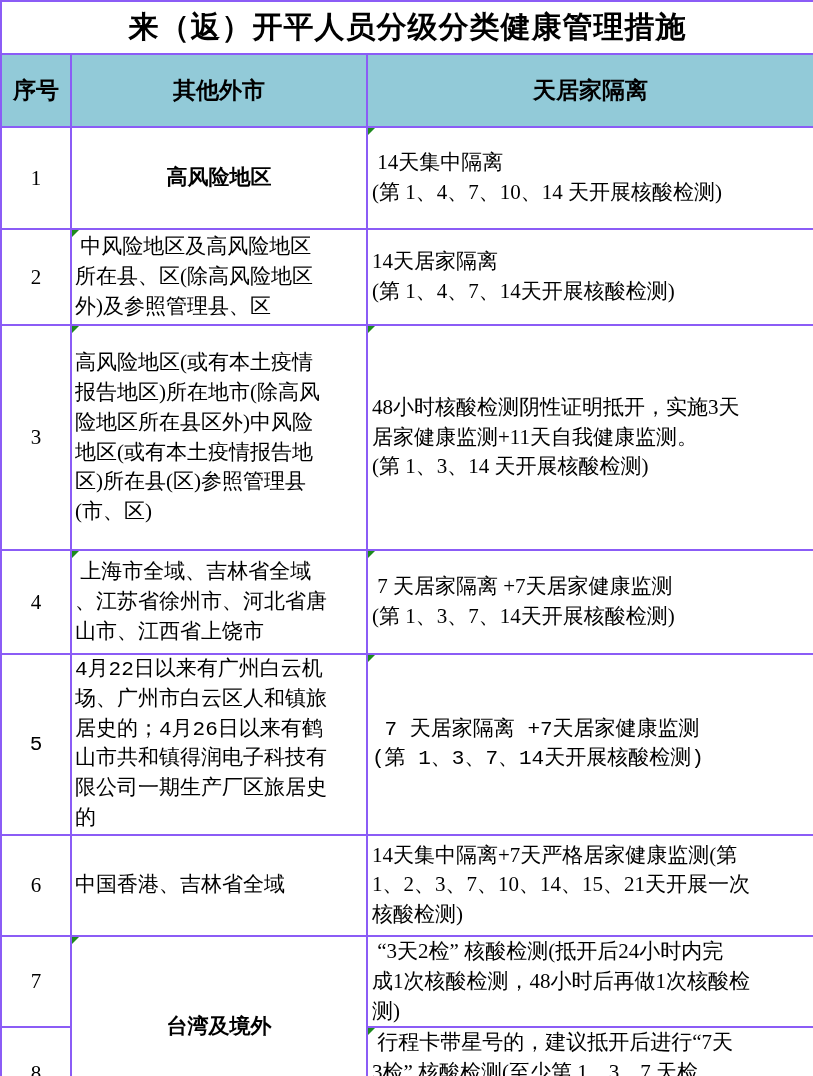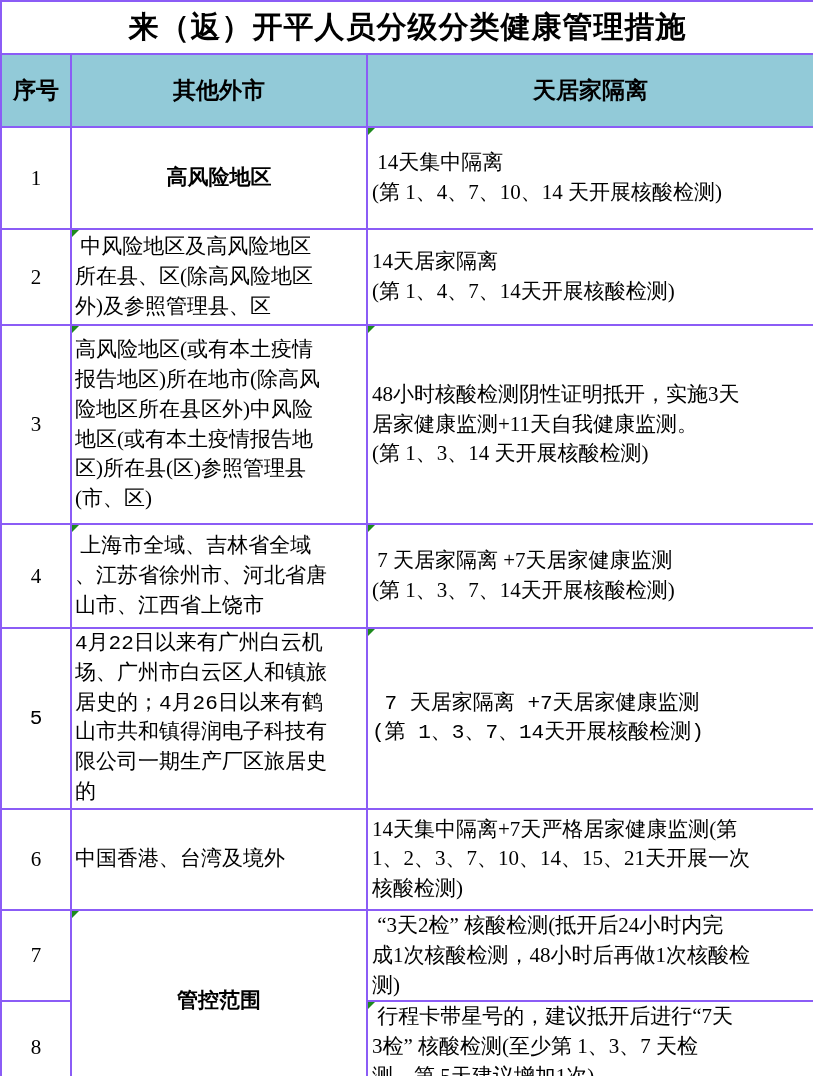--- a/index.html
+++ b/index.html
@@ -45,21 +45,21 @@
     font-size: 21px;
     line-height: 1.42;
     white-space: pre;
     padding: 0 3px;
   }
   .scope-cell.center { text-align: center; font-weight: bold; }
   .measure-cell { padding-left: 4px; }
   
   .tr-1 td { height: 102px; }
   .tr-2 td { height: 96px; }
-  .tr-3 td { height: 199px; }
+  .tr-3 td { height: 225px; }
   .tr-4 td { height: 104px; }
   .tr-5 td { height: 173px; font-family: Liberation Mono, monospace; }
   .tr-6 td { height: 101px; margin-top: 43px; }
   .tr-7 td { height: 89px; margin-top: 12px; }
   .tr-8 td { height: 88px; }
   
   .corner-flag {
     position: absolute;
     top: 0;
     left: 0;
@@ -135,29 +135,29 @@
 居史的；4月26日以来有鹤
 山市共和镇得润电子科技有
 限公司一期生产厂区旅居史
 的</td>
     <td class="measure-cell"><span class="corner-flag"></span><span> 7 天居家隔离 +7天居家健康监测
 (第 1、3、7、14天开展核酸检测)</span></td>
   </tr>
 
   <tr class="tr-6">
     <td class="no-cell">6</td>
-    <td class="scope-cell">中国香港、台湾及境外</td>
+    <td class="scope-cell">中国香港、吉林省全域</td>
     <td class="measure-cell">14天集中隔离+7天严格居家健康监测(第
 1、2、3、7、10、14、15、21天开展一次
 核酸检测)</td>
   </tr>
 
   <tr class="tr-7">
     <td class="no-cell">7</td>
-    <td class="scope-cell center" rowspan="2"><span class="corner-flag"></span><span>管控范围</span></td>
+    <td class="scope-cell center" rowspan="2"><span class="corner-flag"></span><span>台湾及境外</span></td>
     <td class="measure-cell"> “3天2检” 核酸检测(抵开后24小时内完
 成1次核酸检测，48小时后再做1次核酸检
 测)</td>
   </tr>
 
   <tr class="tr-8">
     <td class="no-cell">8</td>
     <td class="measure-cell"><span class="corner-flag"></span><span> 行程卡带星号的，建议抵开后进行“7天
 3检” 核酸检测(至少第 1、3、7 天检
 测，第 5天建议增加1次)</span></td>

